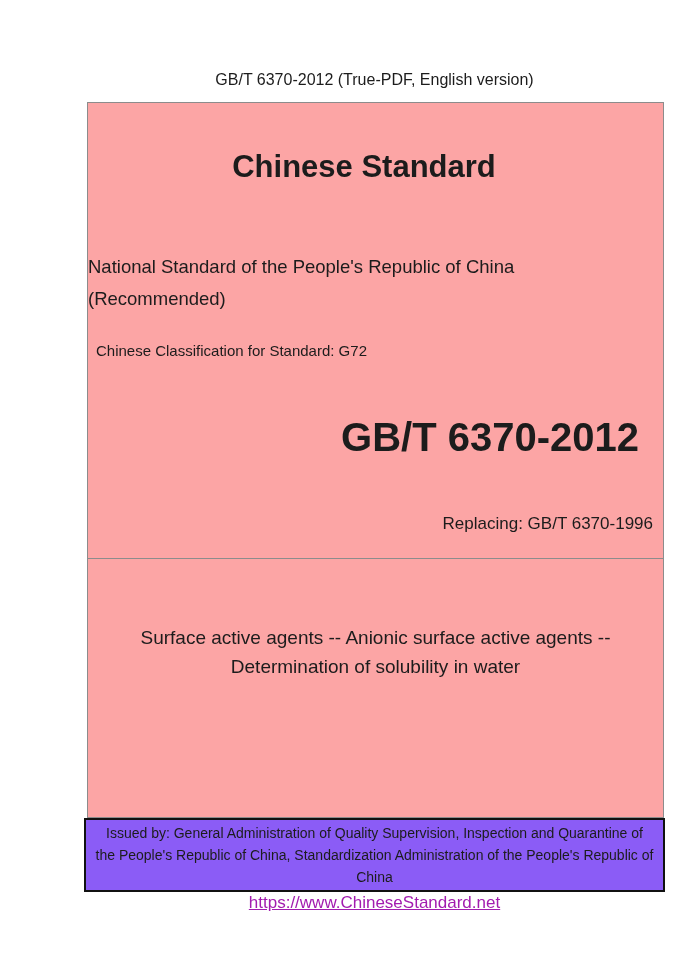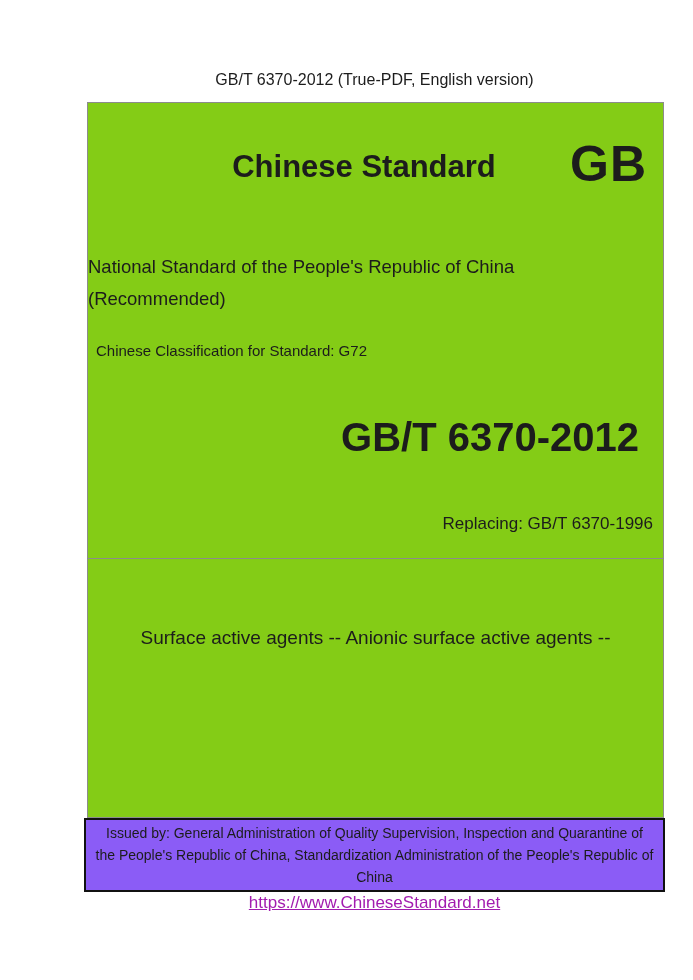--- a/index.html
+++ b/index.html
@@ -14,21 +14,21 @@
     margin-left:28px;
   }
   .header-label {
     position:absolute; top:70px; left:0; width:100%;
     text-align:center; font-size:16px; line-height:19px;
   }
   .outer-box {
     position:absolute; left:59px; top:102px;
     width:577px; height:716px;
     border:1px solid #8c8c8c;
-    background:#84cc16;
+    background:#fca5a5;
   }
   .brand-title {
     position:absolute; top:47px; left:0; width:552px;
     text-align:center; font-size:31px; font-weight:bold; line-height:1.1;
   }
   .brand-code {
     position:absolute; top:36px; right:16px;
     font-size:50px; font-weight:bold; line-height:1;
     letter-spacing:1px;
   }
@@ -78,37 +78,37 @@
 <body>
 
 <div class="page">
 
   <div class="header-label">GB/T 6370-2012 (True-PDF, English version)</div>
 
   <div class="outer-box">
 
     <div class="brand-title">Chinese Standard</div>
 
-    <div class="brand-code">GB</div>
 
     <div class="national-block">
       <div>National Standard of the People's Republic of China</div>
       <div>(Recommended)</div>
     </div>
 
     <div class="classification">Chinese Classification for Standard: G72</div>
 
     <div class="standard-number">GB/T 6370-2012</div>
 
     <div class="replacing">Replacing: GB/T 6370-1996</div>
 
     <div class="divider"></div>
 
     <div class="title-block">
       <div>Surface active agents -- Anionic surface active agents --</div>
+      <div>Determination of solubility in water</div>
     </div>
 
   </div>
 
   <div class="issued-box">
     <div>Issued by: General Administration of Quality Supervision, Inspection and Quarantine of</div>
     <div>the People's Republic of China, Standardization Administration of the People's Republic of</div>
     <div>China</div>
   </div>
 

